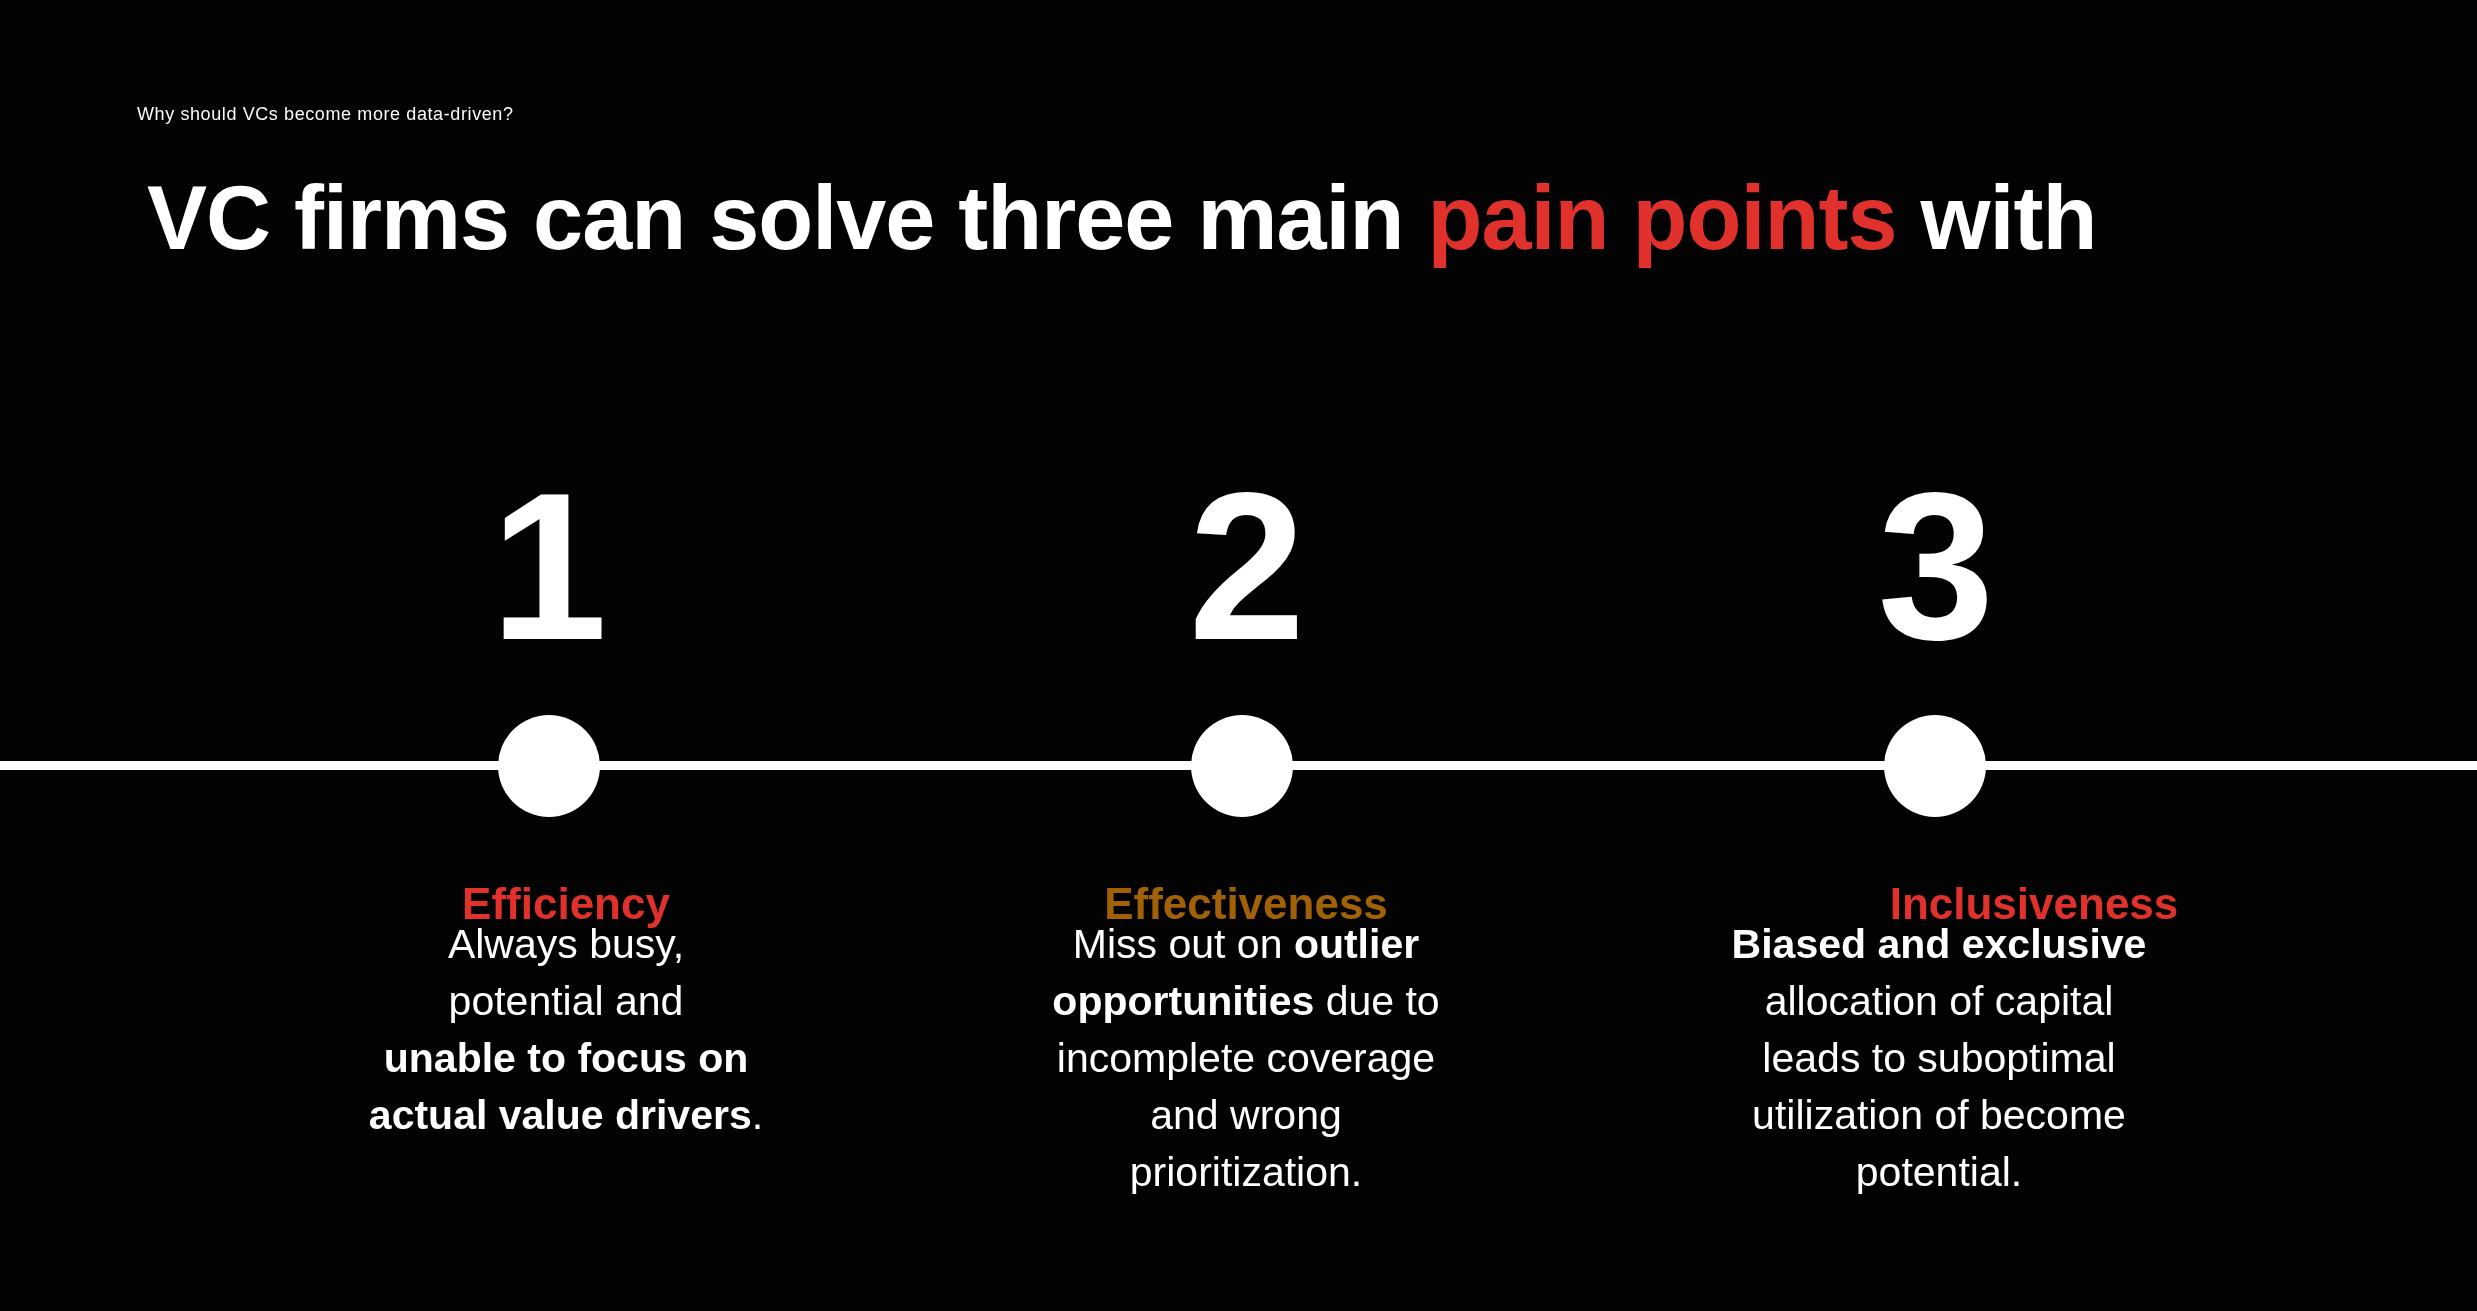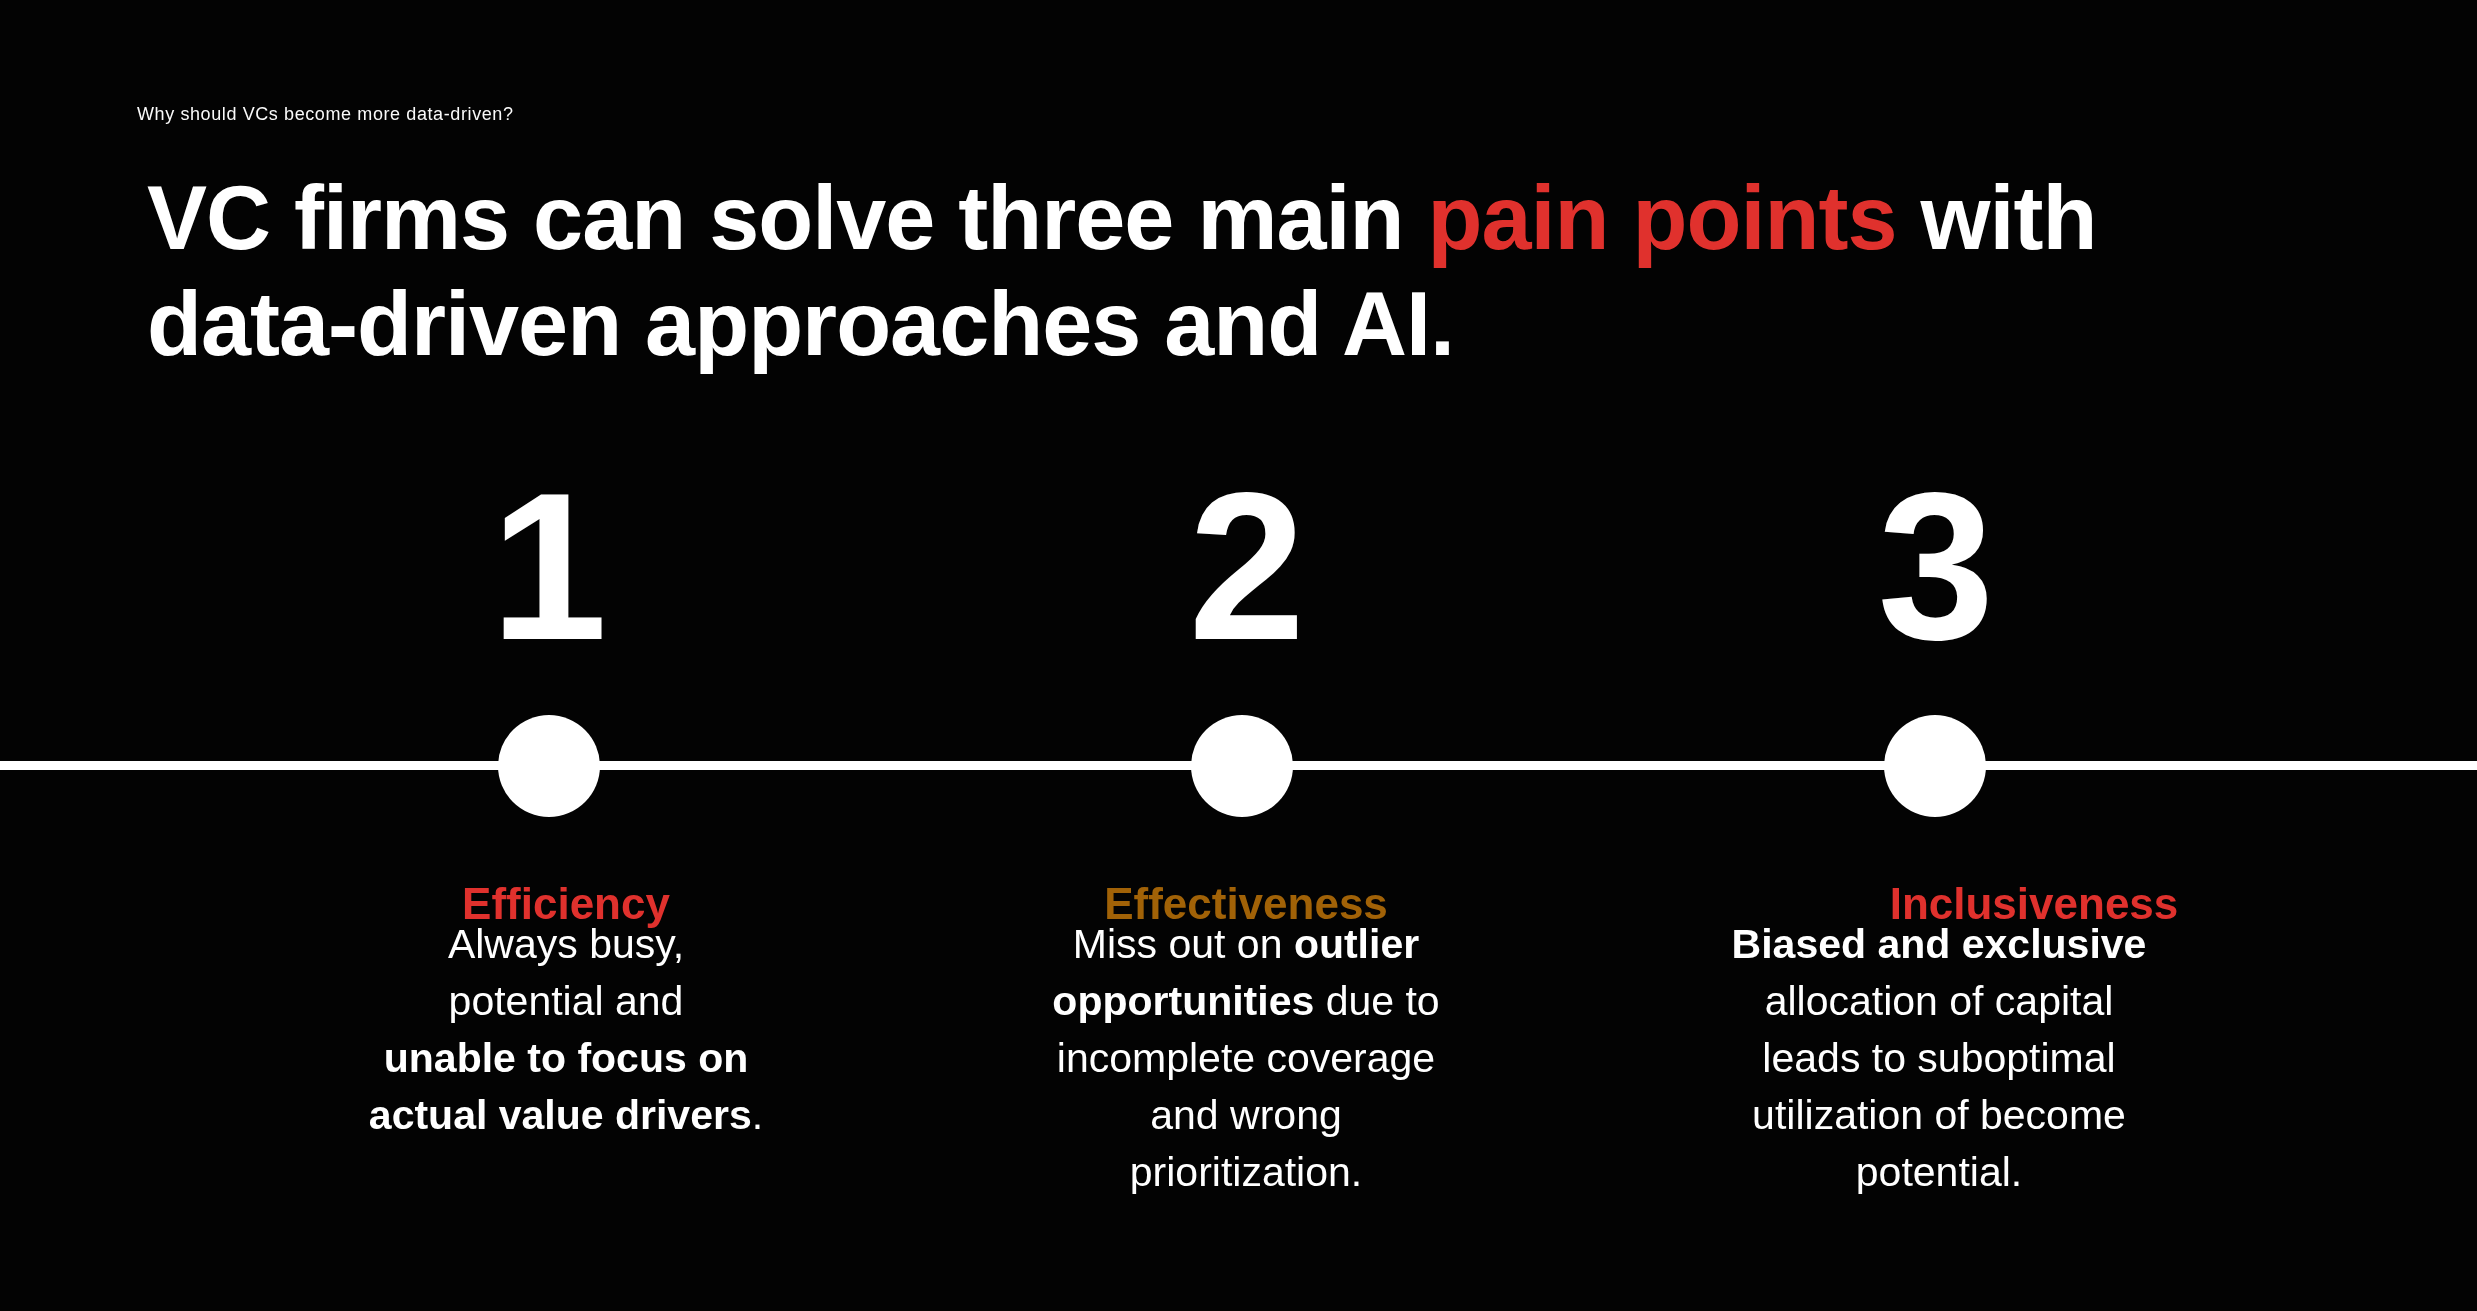--- a/index.html
+++ b/index.html
@@ -83,21 +83,20 @@
 </style>
 </head>
 <body>
 
 <div class="slide">
 
   <div class="kicker">Why should VCs become more data-driven?</div>
 
   <h1 class="headline" style="margin:17px;">
     <span>VC firms can solve three main </span><span class="red" style="color: rgb(224, 49, 45);">pain points</span><span> with</span><br>
-    <span>data-driven approaches and AI.</span>
   </h1>
 
   <div class="timeline-rule"></div>
 
   <div class="big-num" style="left:349px;">1</div>
   <div class="dot" style="left:498px;"></div>
   <div class="col-heading" style="left: 236px; color: rgb(224, 49, 45);">Efficiency</div>
   <div class="col-body" style="left:236px;"><span>Always busy,</span><br><span>potential and</span><br><b>unable to focus on</b><br><b>actual value drivers</b><span>.</span></div>
 
   <div class="big-num" style="left:1047px;">2</div>

